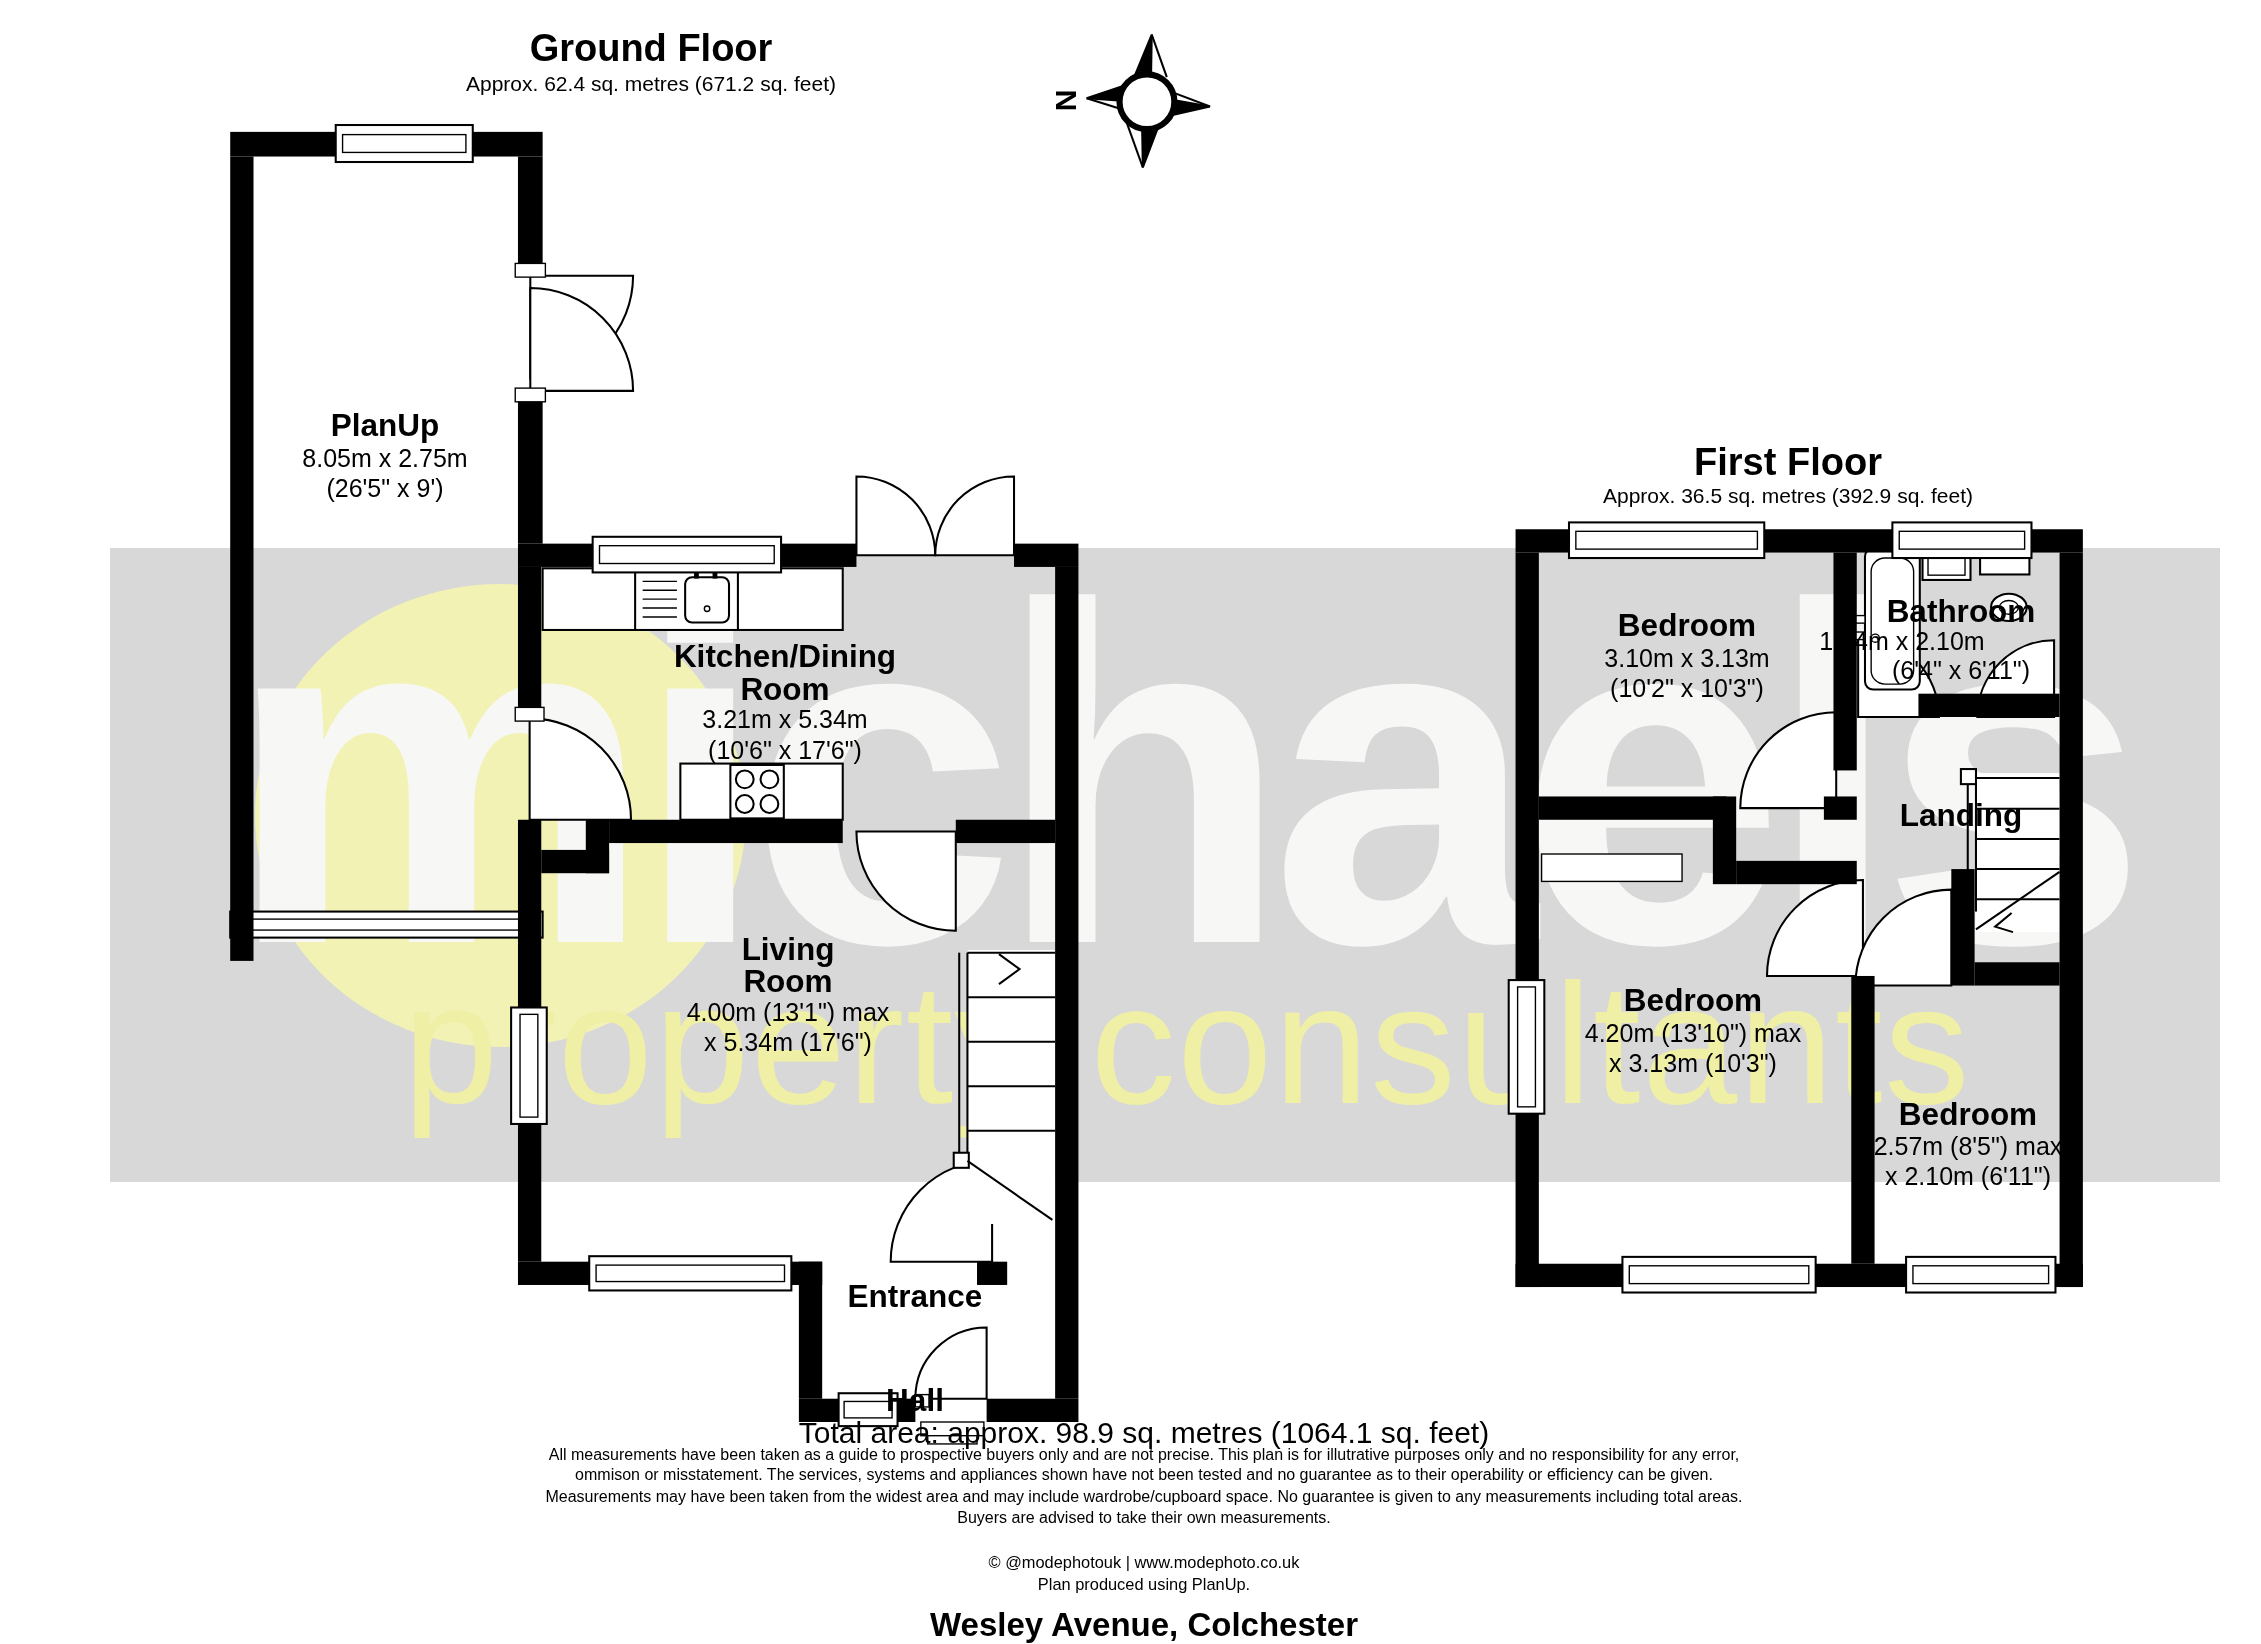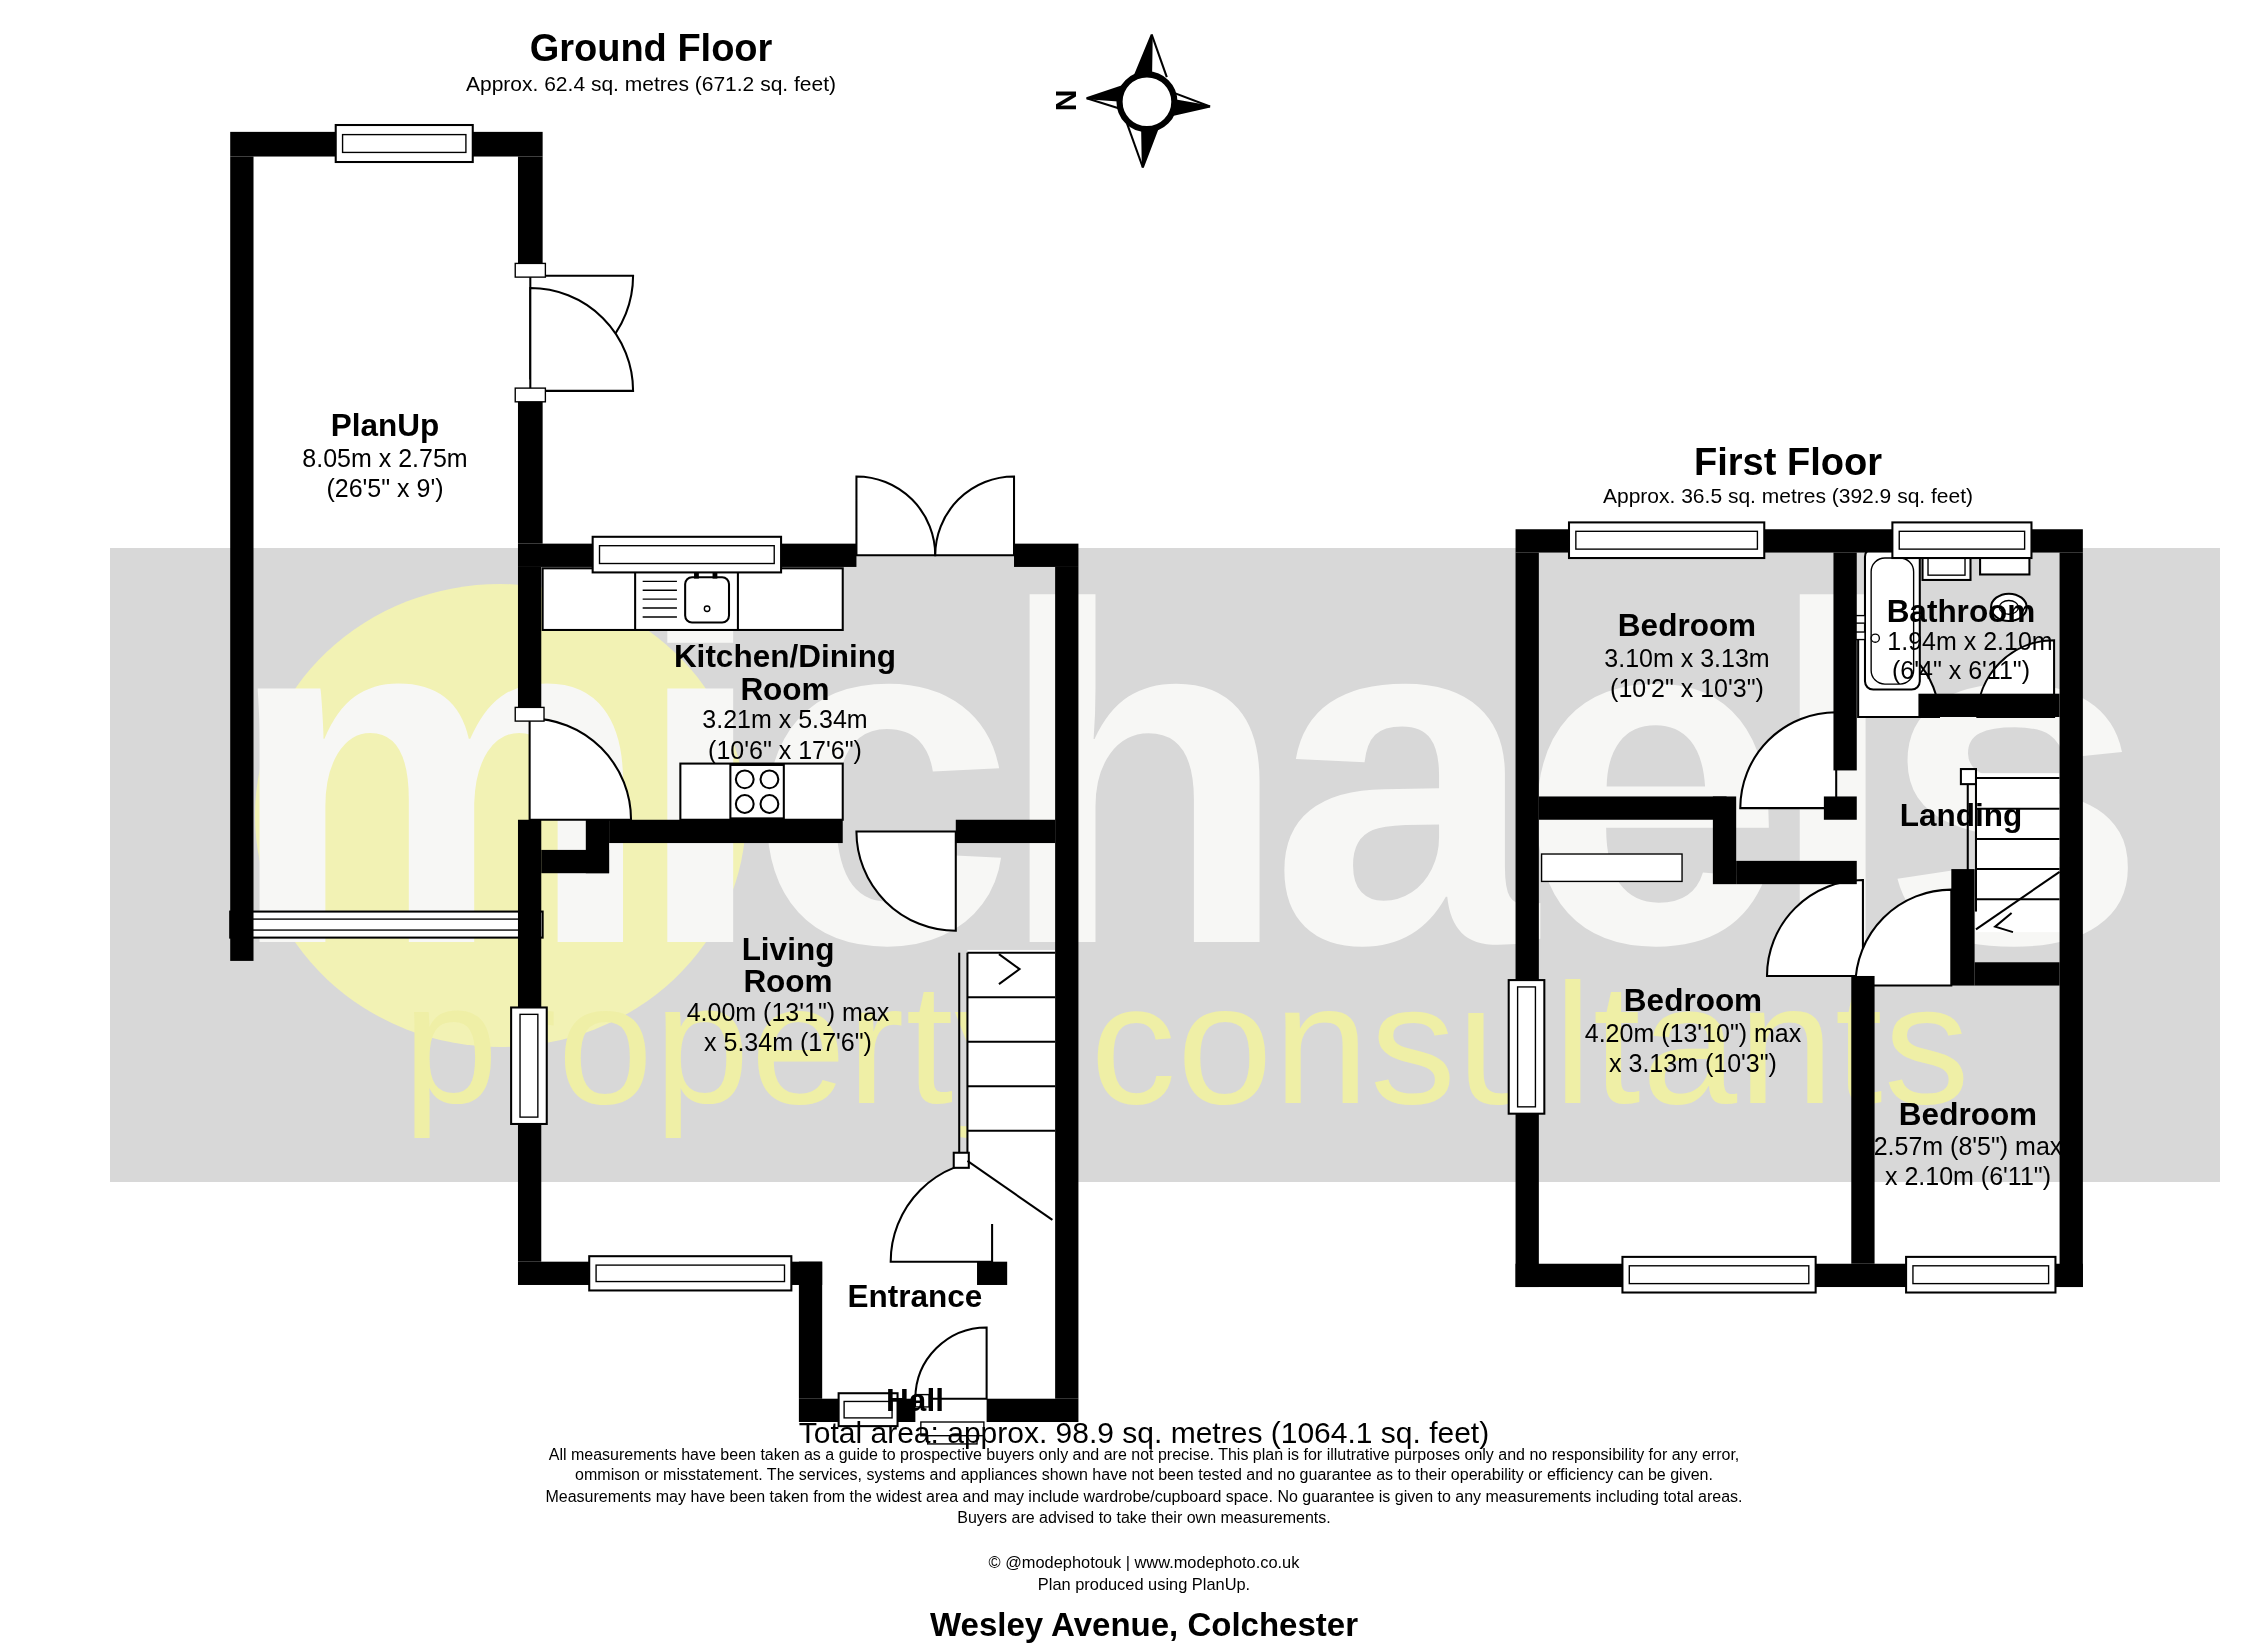--- a/index.html
+++ b/index.html
@@ -264,21 +264,21 @@
 <div class="abs lbl dim" style="left:788px;top:1042px">x 5.34m (17'6")</div>
 
 <div class="abs lbl room" style="left:915px;top:1296px">Entrance</div>
 <div class="abs lbl room" style="left:915px;top:1400px">Hall</div>
 
 <div class="abs lbl room" style="left:1687px;top:625px">Bedroom</div>
 <div class="abs lbl dim" style="left:1687px;top:658px">3.10m x 3.13m</div>
 <div class="abs lbl dim" style="left:1687px;top:688px">(10'2" x 10'3")</div>
 
 <div class="abs lbl room" style="left:1961px;top:611px">Bathroom</div>
-<div class="abs lbl dim" style="left:1970px;top:641px">1.94m x 2.10m</div>
+<div class="abs lbl dim" style="left:1902px;top:641px">1.94m x 2.10m</div>
 <div class="abs lbl dim" style="left:1961px;top:670px">(6'4" x 6'11")</div>
 
 <div class="abs lbl room" style="left:1961px;top:815px">Landing</div>
 
 <div class="abs lbl room" style="left:1693px;top:1000px">Bedroom</div>
 <div class="abs lbl dim" style="left:1693px;top:1033px">4.20m (13'10") max</div>
 <div class="abs lbl dim" style="left:1693px;top:1063px">x 3.13m (10'3")</div>
 
 <div class="abs lbl room" style="left:1968px;top:1114px">Bedroom</div>
 <div class="abs lbl dim" style="left:1968px;top:1146px">2.57m (8'5") max</div>

